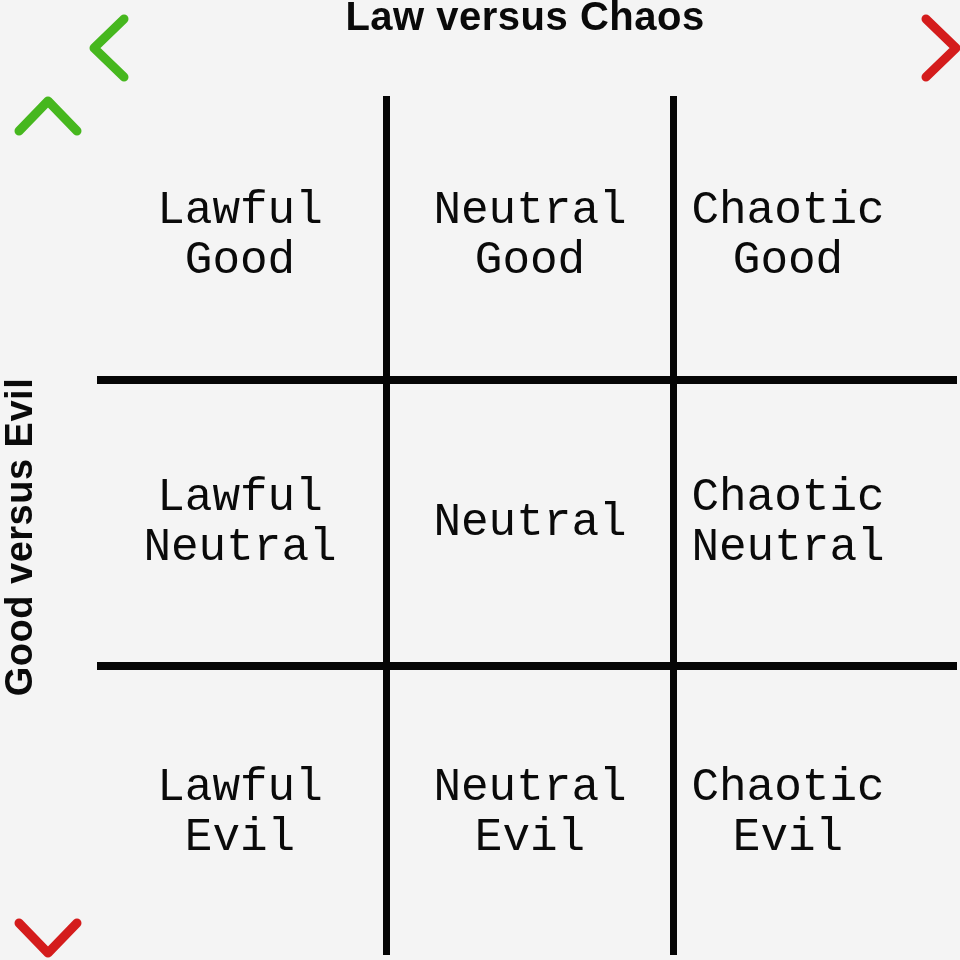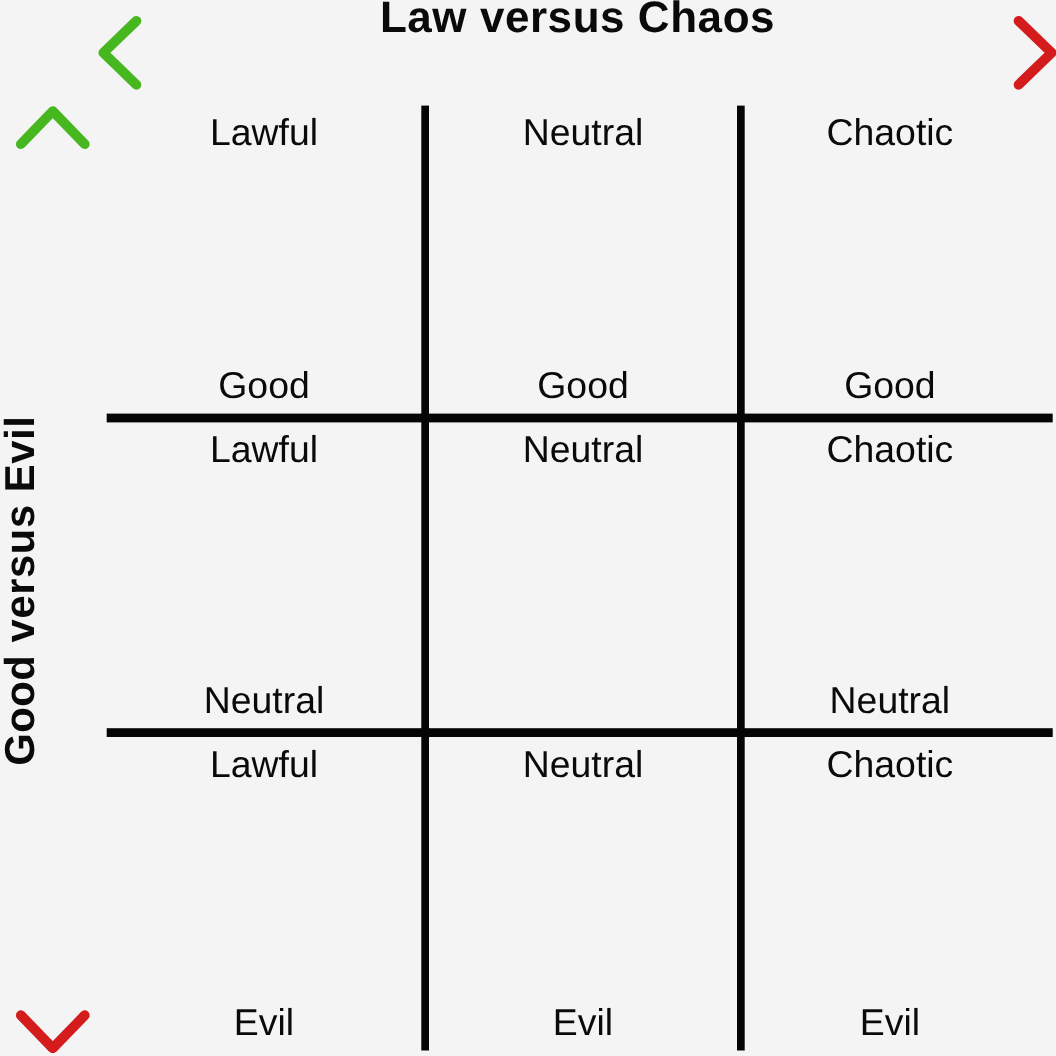--- a/index.html
+++ b/index.html
@@ -54,30 +54,31 @@
   }
   .vline1 { left: 383px; top: 96px; width: 7px; height: 859px; }
   .vline2 { left: 670px; top: 96px; width: 7px; height: 859px; }
   .hline1 { left: 97px; top: 376px; width: 860px; height: 8px; }
   .hline2 { left: 97px; top: 662px; width: 860px; height: 8px; }
   .cell {
     position: absolute;
     display: flex;
     flex-direction: column;
     align-items: center;
-    justify-content: space-between;
+    justify-content: center;
     text-align: center;
-    font-size: 34px;
+    font-size: 46px;
     font-weight: 400;
     color: #0a0a0a;
     line-height: 50px;
+    font-family: Liberation Mono, monospace;
   }
   .col0 { left: 97px;  width: 286px; }
   .col1 { left: 390px; width: 280px; }
-  .col2 { left: 669px; width: 280px; }
+  .col2 { left: 648px; width: 280px; }
   .row0 { top: 96px;  height: 280px; }
   .row1 { top: 384px; height: 278px; }
   .row2 { top: 670px; height: 285px; }
 </style>
 </head>
 <body>
 
 <div class="canvas">
 
   <svg class="axes-layer" viewBox="0 0 960 960" xmlns="http://www.w3.org/2000/svg">

